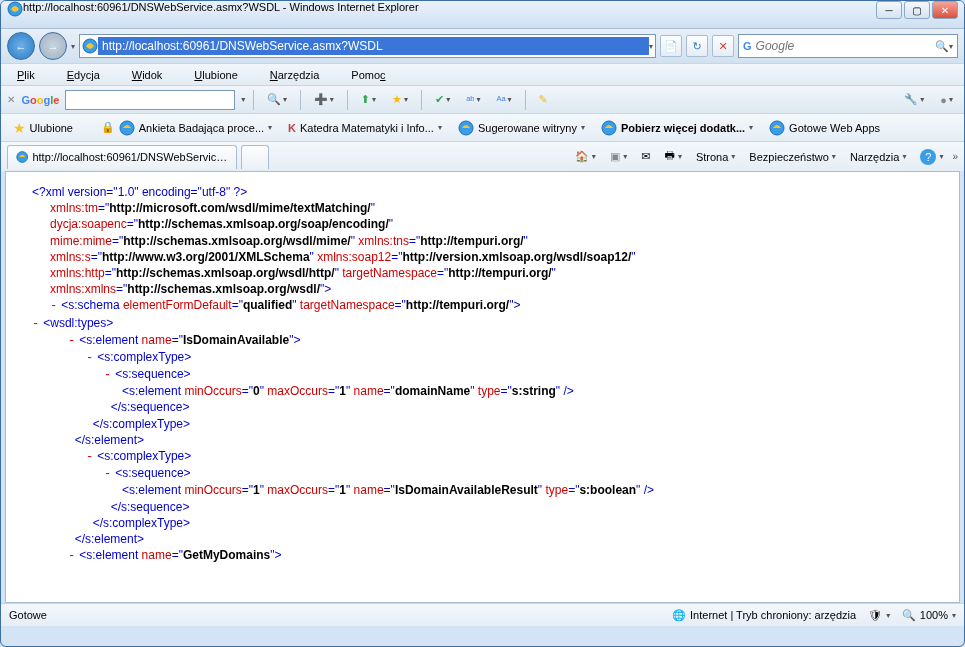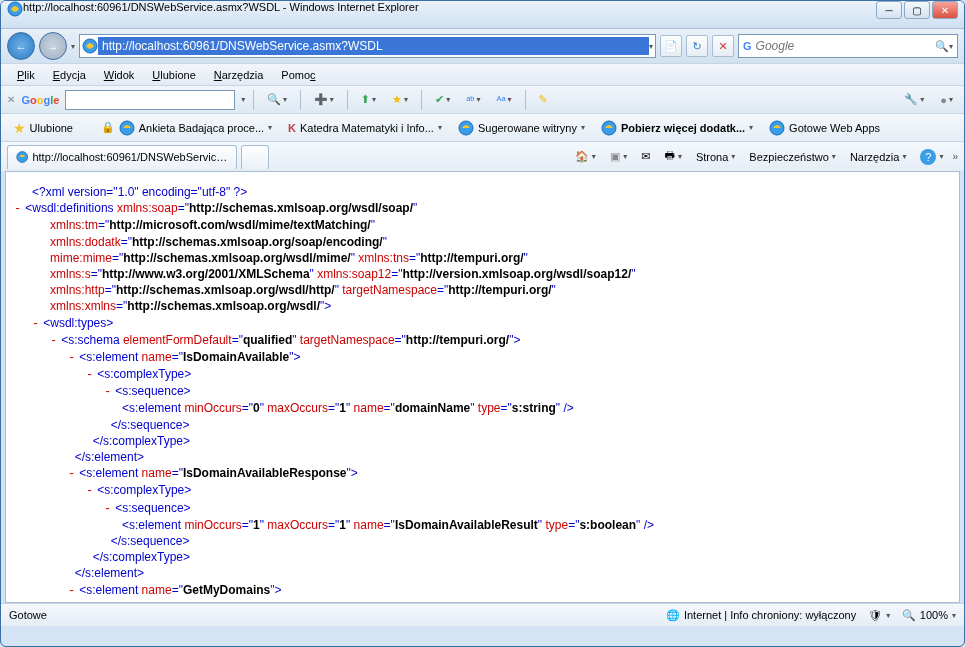--- a/index.html
+++ b/index.html
@@ -83,21 +83,21 @@
   padding: 0 4px;
 }
 .search-wrap .provider { margin-right: 4px; }
 .search-wrap input { flex: 1; border: none; outline: none; font-size: 12px; color: #888; font-style: italic; }
 .menubar {
   height: 22px;
   background: linear-gradient(#f2f6fb, #e2ebf4);
   display: flex;
   align-items: center;
   padding: 0 8px;
-  gap: 2px;
+  gap: 16px;
   border-top: 1px solid #c8d6e4;
 }
 .menu-item { padding: 2px 8px; }
 .menu-item u { text-decoration: underline; }
 .google-toolbar {
   height: 28px;
   background: linear-gradient(#f2f6fb, #dde8f2);
   display: flex;
   align-items: center;
   padding: 0 6px;
@@ -385,52 +385,50 @@
     </div>
   <div class="cmd-btn">
       <span style="display:inline-block;width:16px;height:16px;border-radius:8px;background:#3a9de8;color:#fff;text-align:center;line-height:16px;">?</span>
       <span class="dropdown-arrow">▾</span>
     </div>
   <span class="dropdown-arrow" style="font-size:10px;">»</span>
 </div>
 
 <div class="content">
   <div class="line indent-1"><span class="xml">&lt;?xml version="1.0" encoding="utf-8" ?&gt;</span></div>
-  <div class="line"><span class="collapse">-</span><span class="xml">&lt;wsdl:definitions</span> <span class="attr">xmlns:soap</span><span class="xml">="</span><span class="val">http://schemas.xmlsoap.org/wsdl/soap/</span><span class="xml">"</span></div>
   <div class="line indent-2"><span class="attr">xmlns:tm</span><span class="xml">="</span><span class="val">http://microsoft.com/wsdl/mime/textMatching/</span><span class="xml">"</span></div>
-  <div class="line indent-2"><span class="attr">xmlns:dodatk</span><span class="xml">="</span><span class="val">http://schemas.xmlsoap.org/soap/encoding/</span><span class="xml">"</span></div>
+  <div class="line indent-2"><span class="attr">dycja:soapenc</span><span class="xml">="</span><span class="val">http://schemas.xmlsoap.org/soap/encoding/</span><span class="xml">"</span></div>
   <div class="line indent-2"><span class="attr">mime:mime</span><span class="xml">="</span><span class="val">http://schemas.xmlsoap.org/wsdl/mime/</span><span class="xml">"</span> <span class="attr">xmlns:tns</span><span class="xml">="</span><span class="val">http://tempuri.org/</span><span class="xml">"</span></div>
   <div class="line indent-2"><span class="attr">xmlns:s</span><span class="xml">="</span><span class="val">http://www.w3.org/2001/XMLSchema</span><span class="xml">"</span> <span class="attr">xmlns:soap12</span><span class="xml">="</span><span class="val">http://version.xmlsoap.org/wsdl/soap12/</span><span class="xml">"</span></div>
   <div class="line indent-2"><span class="attr">xmlns:http</span><span class="xml">="</span><span class="val">http://schemas.xmlsoap.org/wsdl/http/</span><span class="xml">"</span> <span class="attr">targetNamespace</span><span class="xml">="</span><span class="val">http://tempuri.org/</span><span class="xml">"</span></div>
   <div class="line indent-2"><span class="attr">xmlns:xmlns</span><span class="xml">="</span><span class="val">http://schemas.xmlsoap.org/wsdl/</span><span class="xml">"&gt;</span></div>
+  <div class="line indent-2"><span class="collapse">-</span><span class="xml">&lt;s:schema</span> <span class="attr">elementFormDefault</span><span class="xml">="</span><span class="val">qualified</span><span class="xml">"</span> <span class="attr">targetNamespace</span><span class="xml">="</span><span class="val">http://tempuri.org/</span><span class="xml">"&gt;</span></div>
   <div class="line indent-1"><span class="collapse">-</span><span class="xml">&lt;wsdl:types&gt;</span></div>
-  <div class="line indent-2"><span class="collapse">-</span><span class="xml">&lt;s:schema</span> <span class="attr">elementFormDefault</span><span class="xml">="</span><span class="val">qualified</span><span class="xml">"</span> <span class="attr">targetNamespace</span><span class="xml">="</span><span class="val">http://tempuri.org/</span><span class="xml">"&gt;</span></div>
   <div class="line indent-3"><span class="collapse">-</span><span class="xml">&lt;s:element</span> <span class="attr">name</span><span class="xml">="</span><span class="val">IsDomainAvailable</span><span class="xml">"&gt;</span></div>
   <div class="line indent-4"><span class="collapse">-</span><span class="xml">&lt;s:complexType&gt;</span></div>
   <div class="line indent-5"><span class="collapse">-</span><span class="xml">&lt;s:sequence&gt;</span></div>
   <div class="line indent-6"><span class="xml">&lt;s:element</span> <span class="attr">minOccurs</span><span class="xml">="</span><span class="val">0</span><span class="xml">"</span> <span class="attr">maxOccurs</span><span class="xml">="</span><span class="val">1</span><span class="xml">"</span> <span class="attr">name</span><span class="xml">="</span><span class="val">domainName</span><span class="xml">"</span> <span class="attr">type</span><span class="xml">="</span><span class="val">s:string</span><span class="xml">" /&gt;</span></div>
   <div class="line indent-5"><span class="xml">&nbsp;&nbsp;&lt;/s:sequence&gt;</span></div>
   <div class="line indent-4"><span class="xml">&nbsp;&nbsp;&lt;/s:complexType&gt;</span></div>
   <div class="line indent-3"><span class="xml">&nbsp;&nbsp;&lt;/s:element&gt;</span></div>
-  <div class="line indent-3"><span class="collapse">-</span><span class="xml">&lt;s:element</span> <span class="attr">name</span><span class="xml">="</span><span class="val">IsDomainAvailableResponse</span><span class="xml">"&gt;</span></div>
   <div class="line indent-4"><span class="collapse">-</span><span class="xml">&lt;s:complexType&gt;</span></div>
   <div class="line indent-5"><span class="collapse">-</span><span class="xml">&lt;s:sequence&gt;</span></div>
   <div class="line indent-6"><span class="xml">&lt;s:element</span> <span class="attr">minOccurs</span><span class="xml">="</span><span class="val">1</span><span class="xml">"</span> <span class="attr">maxOccurs</span><span class="xml">="</span><span class="val">1</span><span class="xml">"</span> <span class="attr">name</span><span class="xml">="</span><span class="val">IsDomainAvailableResult</span><span class="xml">"</span> <span class="attr">type</span><span class="xml">="</span><span class="val">s:boolean</span><span class="xml">" /&gt;</span></div>
   <div class="line indent-5"><span class="xml">&nbsp;&nbsp;&lt;/s:sequence&gt;</span></div>
   <div class="line indent-4"><span class="xml">&nbsp;&nbsp;&lt;/s:complexType&gt;</span></div>
   <div class="line indent-3"><span class="xml">&nbsp;&nbsp;&lt;/s:element&gt;</span></div>
   <div class="line indent-3"><span class="collapse">-</span><span class="xml">&lt;s:element</span> <span class="attr">name</span><span class="xml">="</span><span class="val">GetMyDomains</span><span class="xml">"&gt;</span></div>
 </div>
 
 <div class="statusbar">
   <span>Gotowe</span>
   <div class="status-sep"></div>
   <div class="zone">
     <span>🌐</span>
-    <span>Internet | Info chroniony: wyłączony</span>
+    <span>Internet | Tryb chroniony: arzędzia</span>
   </div>
   <div class="zone">
     <span>🛡</span>
       <span class="dropdown-arrow">▾</span>
   </div>
   <div class="zone">
     <span>🔍</span>
     <span>100%</span>
     <span class="dropdown-arrow">▾</span>
   </div>

